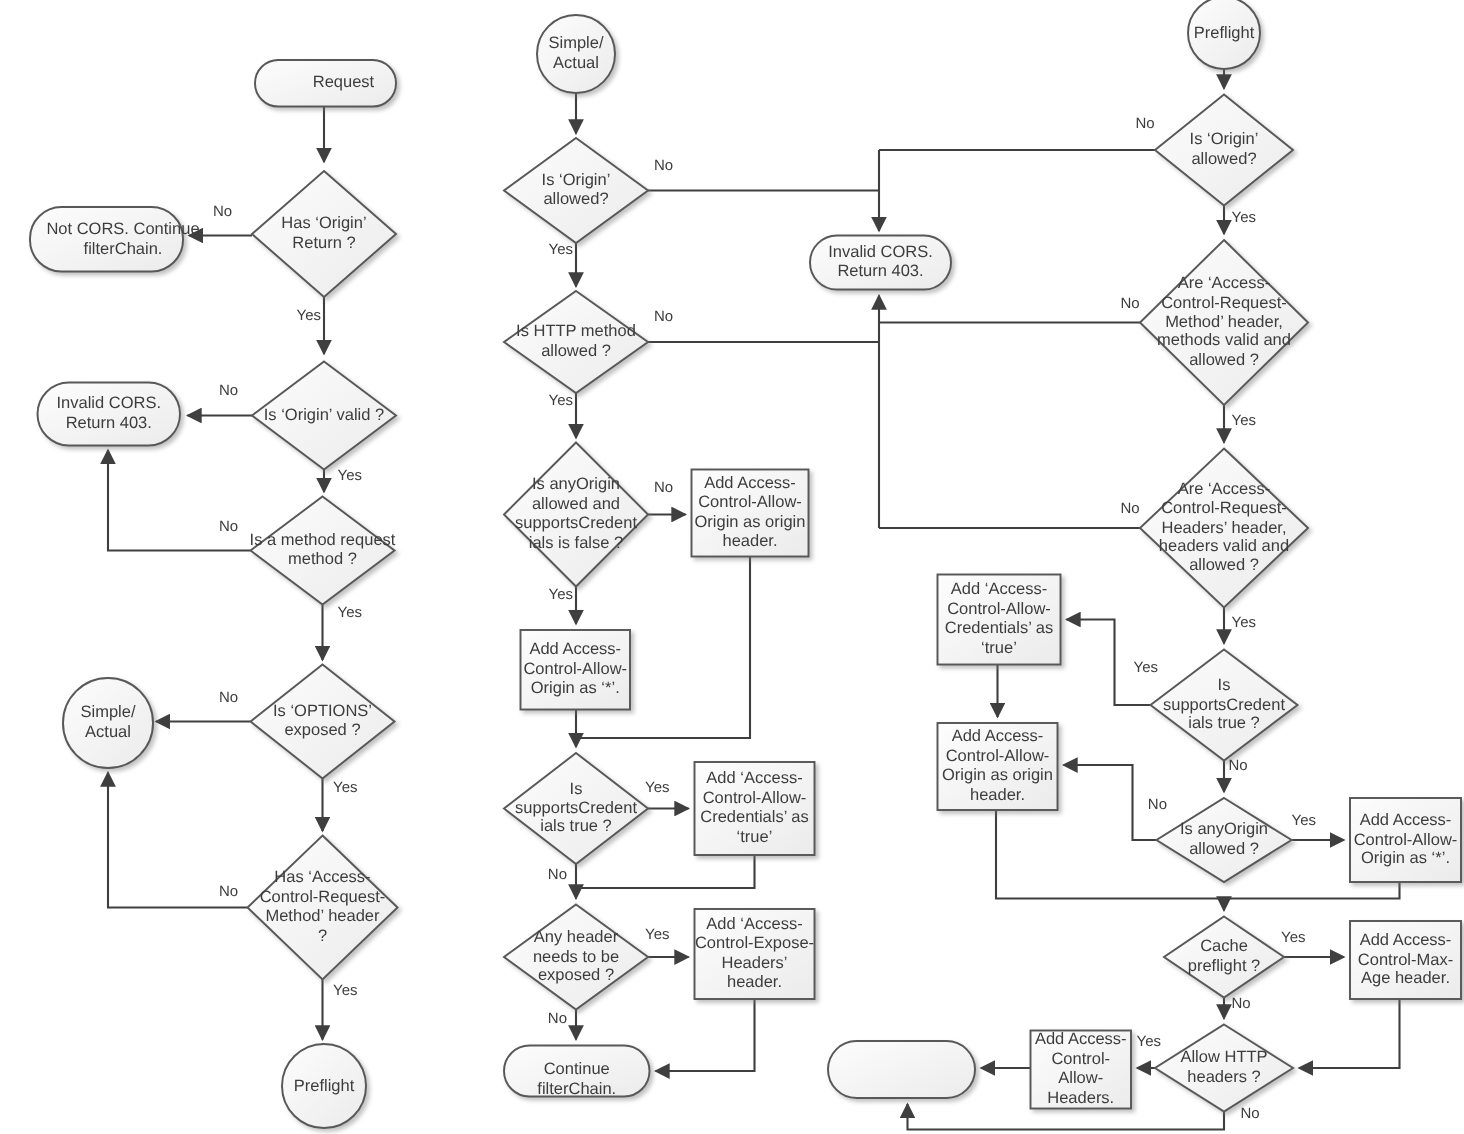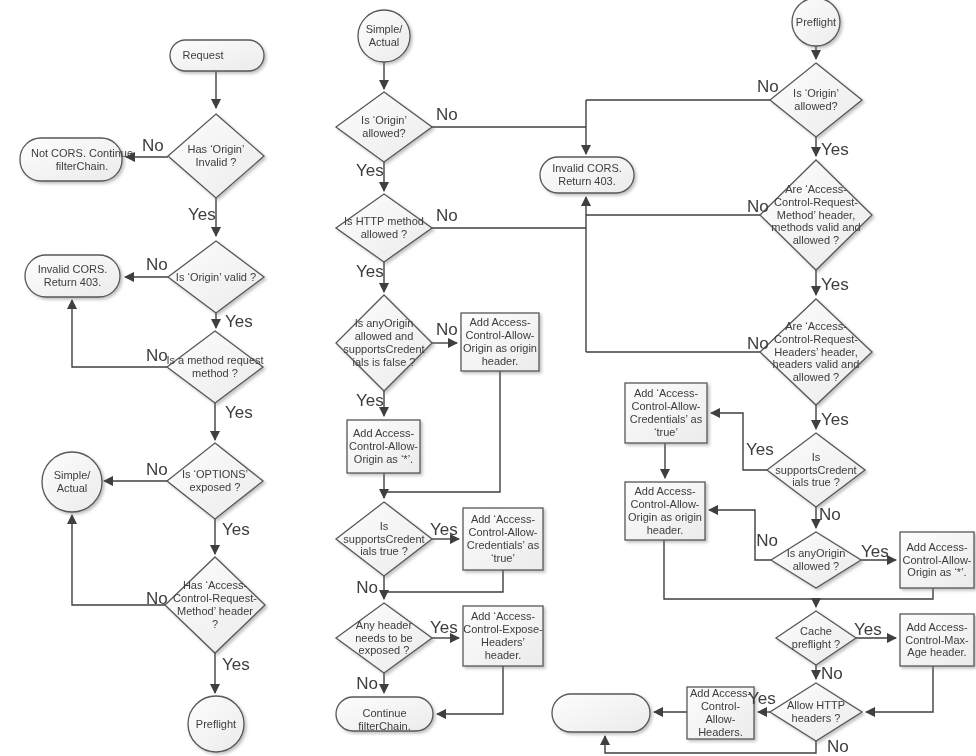--- a/index.html
+++ b/index.html
@@ -3,21 +3,21 @@
 <meta charset="utf-8">
 <style>
   html,body{margin:0;padding:0;background:#ffffff;}
   #canvas{position:relative;width:976px;height:756px;background:#ffffff;overflow:hidden;
           font-family:"Liberation Sans","DejaVu Sans",sans-serif;color:#3d3d3d;}
   #flow-svg{position:absolute;left:0;top:0;}
   .s{fill:url(#shapeGrad);stroke:#585858;stroke-width:1.3;filter:drop-shadow(2.5px 2.5px 1.5px rgba(120,120,120,.45));}
   .c{fill:none;stroke:#3f3f3f;stroke-width:1.4;}
   .lbl{position:absolute;display:flex;align-items:center;justify-content:center;text-align:center;
        font-size:11px;line-height:1.18;white-space:pre-line;color:#3d3d3d;pointer-events:none;}
-  .elbl{position:absolute;width:26px;font-size:17px;color:#3d3d3d;pointer-events:none;}
+  .elbl{position:absolute;width:26px;font-size:10px;color:#3d3d3d;pointer-events:none;}
   .r{text-align:right;}
   #title{position:absolute;left:1px;top:3px;width:117px;height:30px;background:#000000;color:#ffffff;
          display:flex;align-items:center;justify-content:center;font-size:15px;}
 </style>
 </head>
 <body>
 
 <div id="canvas">
 
   <svg id="flow-svg" width="976" height="756" viewBox="0 0 976 756">
@@ -120,23 +120,23 @@
     <rect class="s" x="463" y="508" width="80" height="62"></rect>
     <rect class="s" x="463" y="606" width="80" height="60"></rect>
     <rect class="s" x="625" y="383" width="82" height="60"></rect>
     <rect class="s" x="625" y="482" width="80" height="58"></rect>
     <rect class="s" x="900" y="532" width="74" height="56"></rect>
     <rect class="s" x="900" y="614" width="74" height="52"></rect>
     <rect class="s" x="687" y="687" width="67" height="52"></rect>
   </svg>
 
 
-  <div class="lbl" style="left:156px;top:40px;width:94px;height:31px">Request</div>
+  <div class="lbl" style="left:182px;top:40px;width:94px;height:31px">Request</div>
   <div class="lbl" style="left:172px;top:118px;width:88px;height:76px">Has ‘Origin’
-Invalid ?</div>
+Return ?</div>
   <div class="lbl" style="left:22px;top:140px;width:120px;height:39px">Not CORS. Continue
 filterChain.</div>
   <div class="lbl" style="left:168px;top:245px;width:96px;height:64px">Is ‘Origin’ valid ?</div>
   <div class="lbl" style="left:27px;top:257px;width:91px;height:38px">Invalid CORS.
 Return 403.</div>
   <div class="lbl" style="left:166px;top:335px;width:98px;height:64px">Is a method request
 method ?</div>
   <div class="lbl" style="left:169px;top:447px;width:92px;height:68px">Is ‘OPTIONS’
 exposed ?</div>
   <div class="lbl" style="left:44px;top:454px;width:56px;height:56px">Simple/

